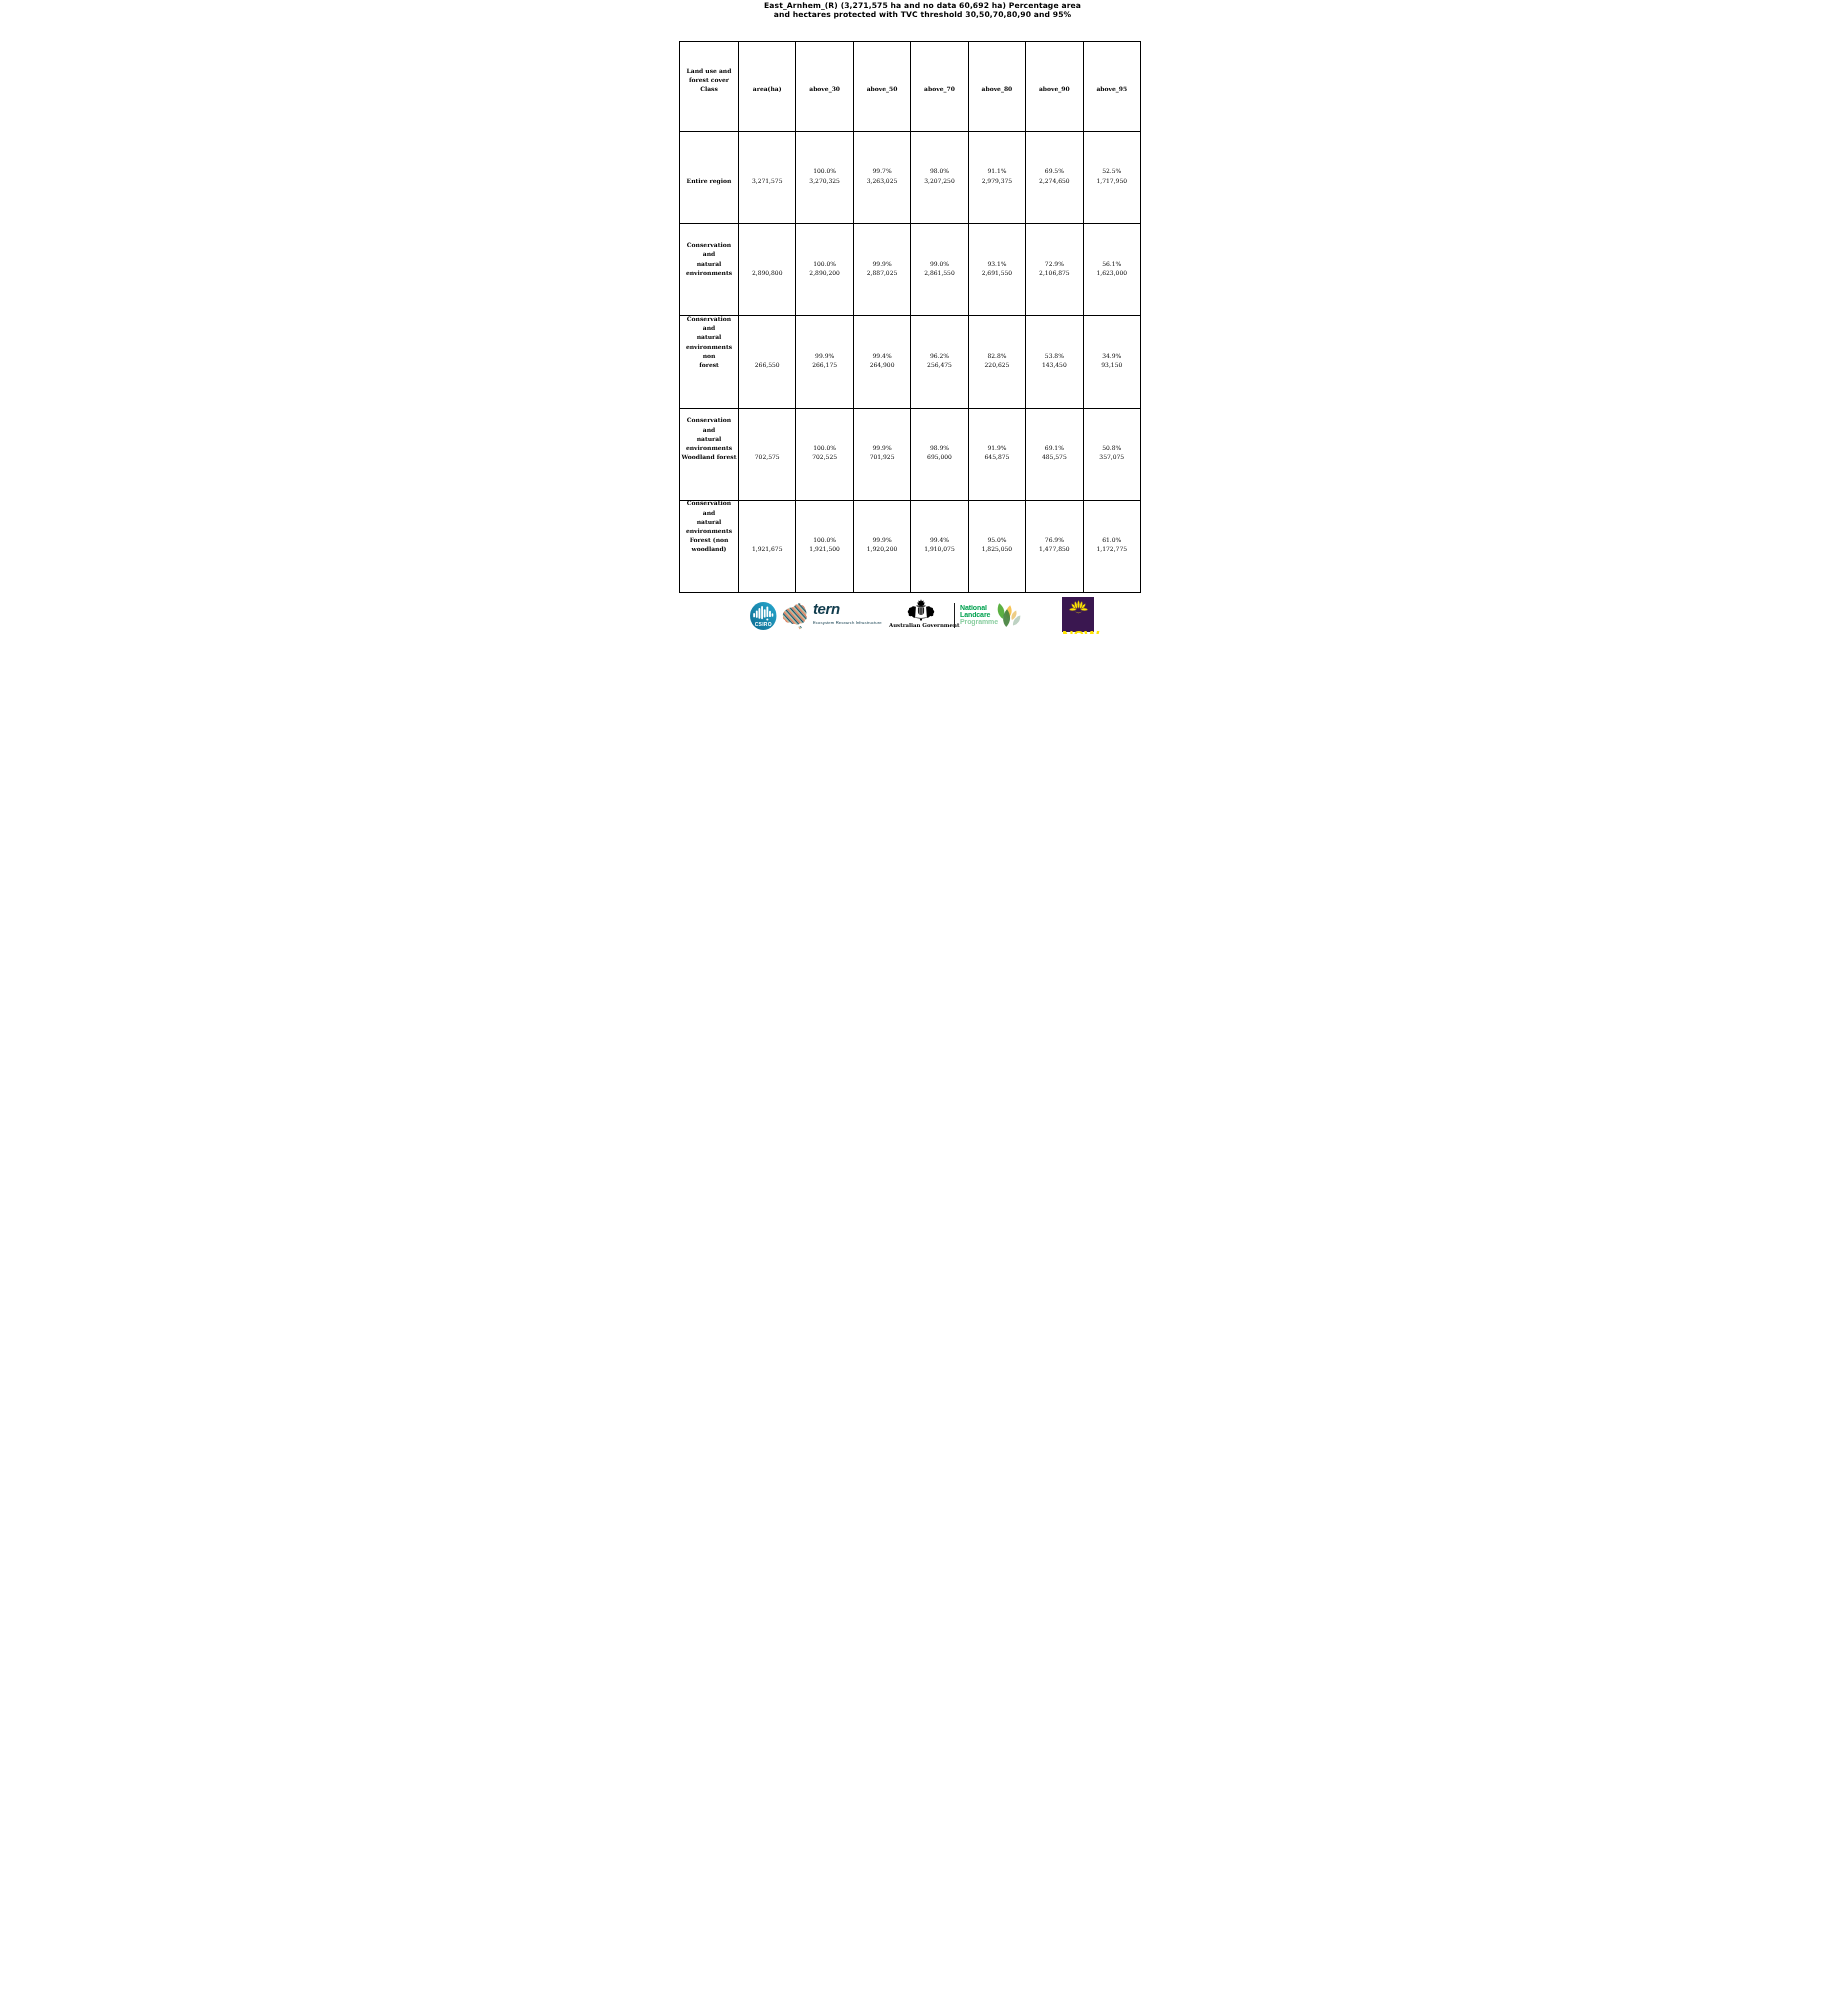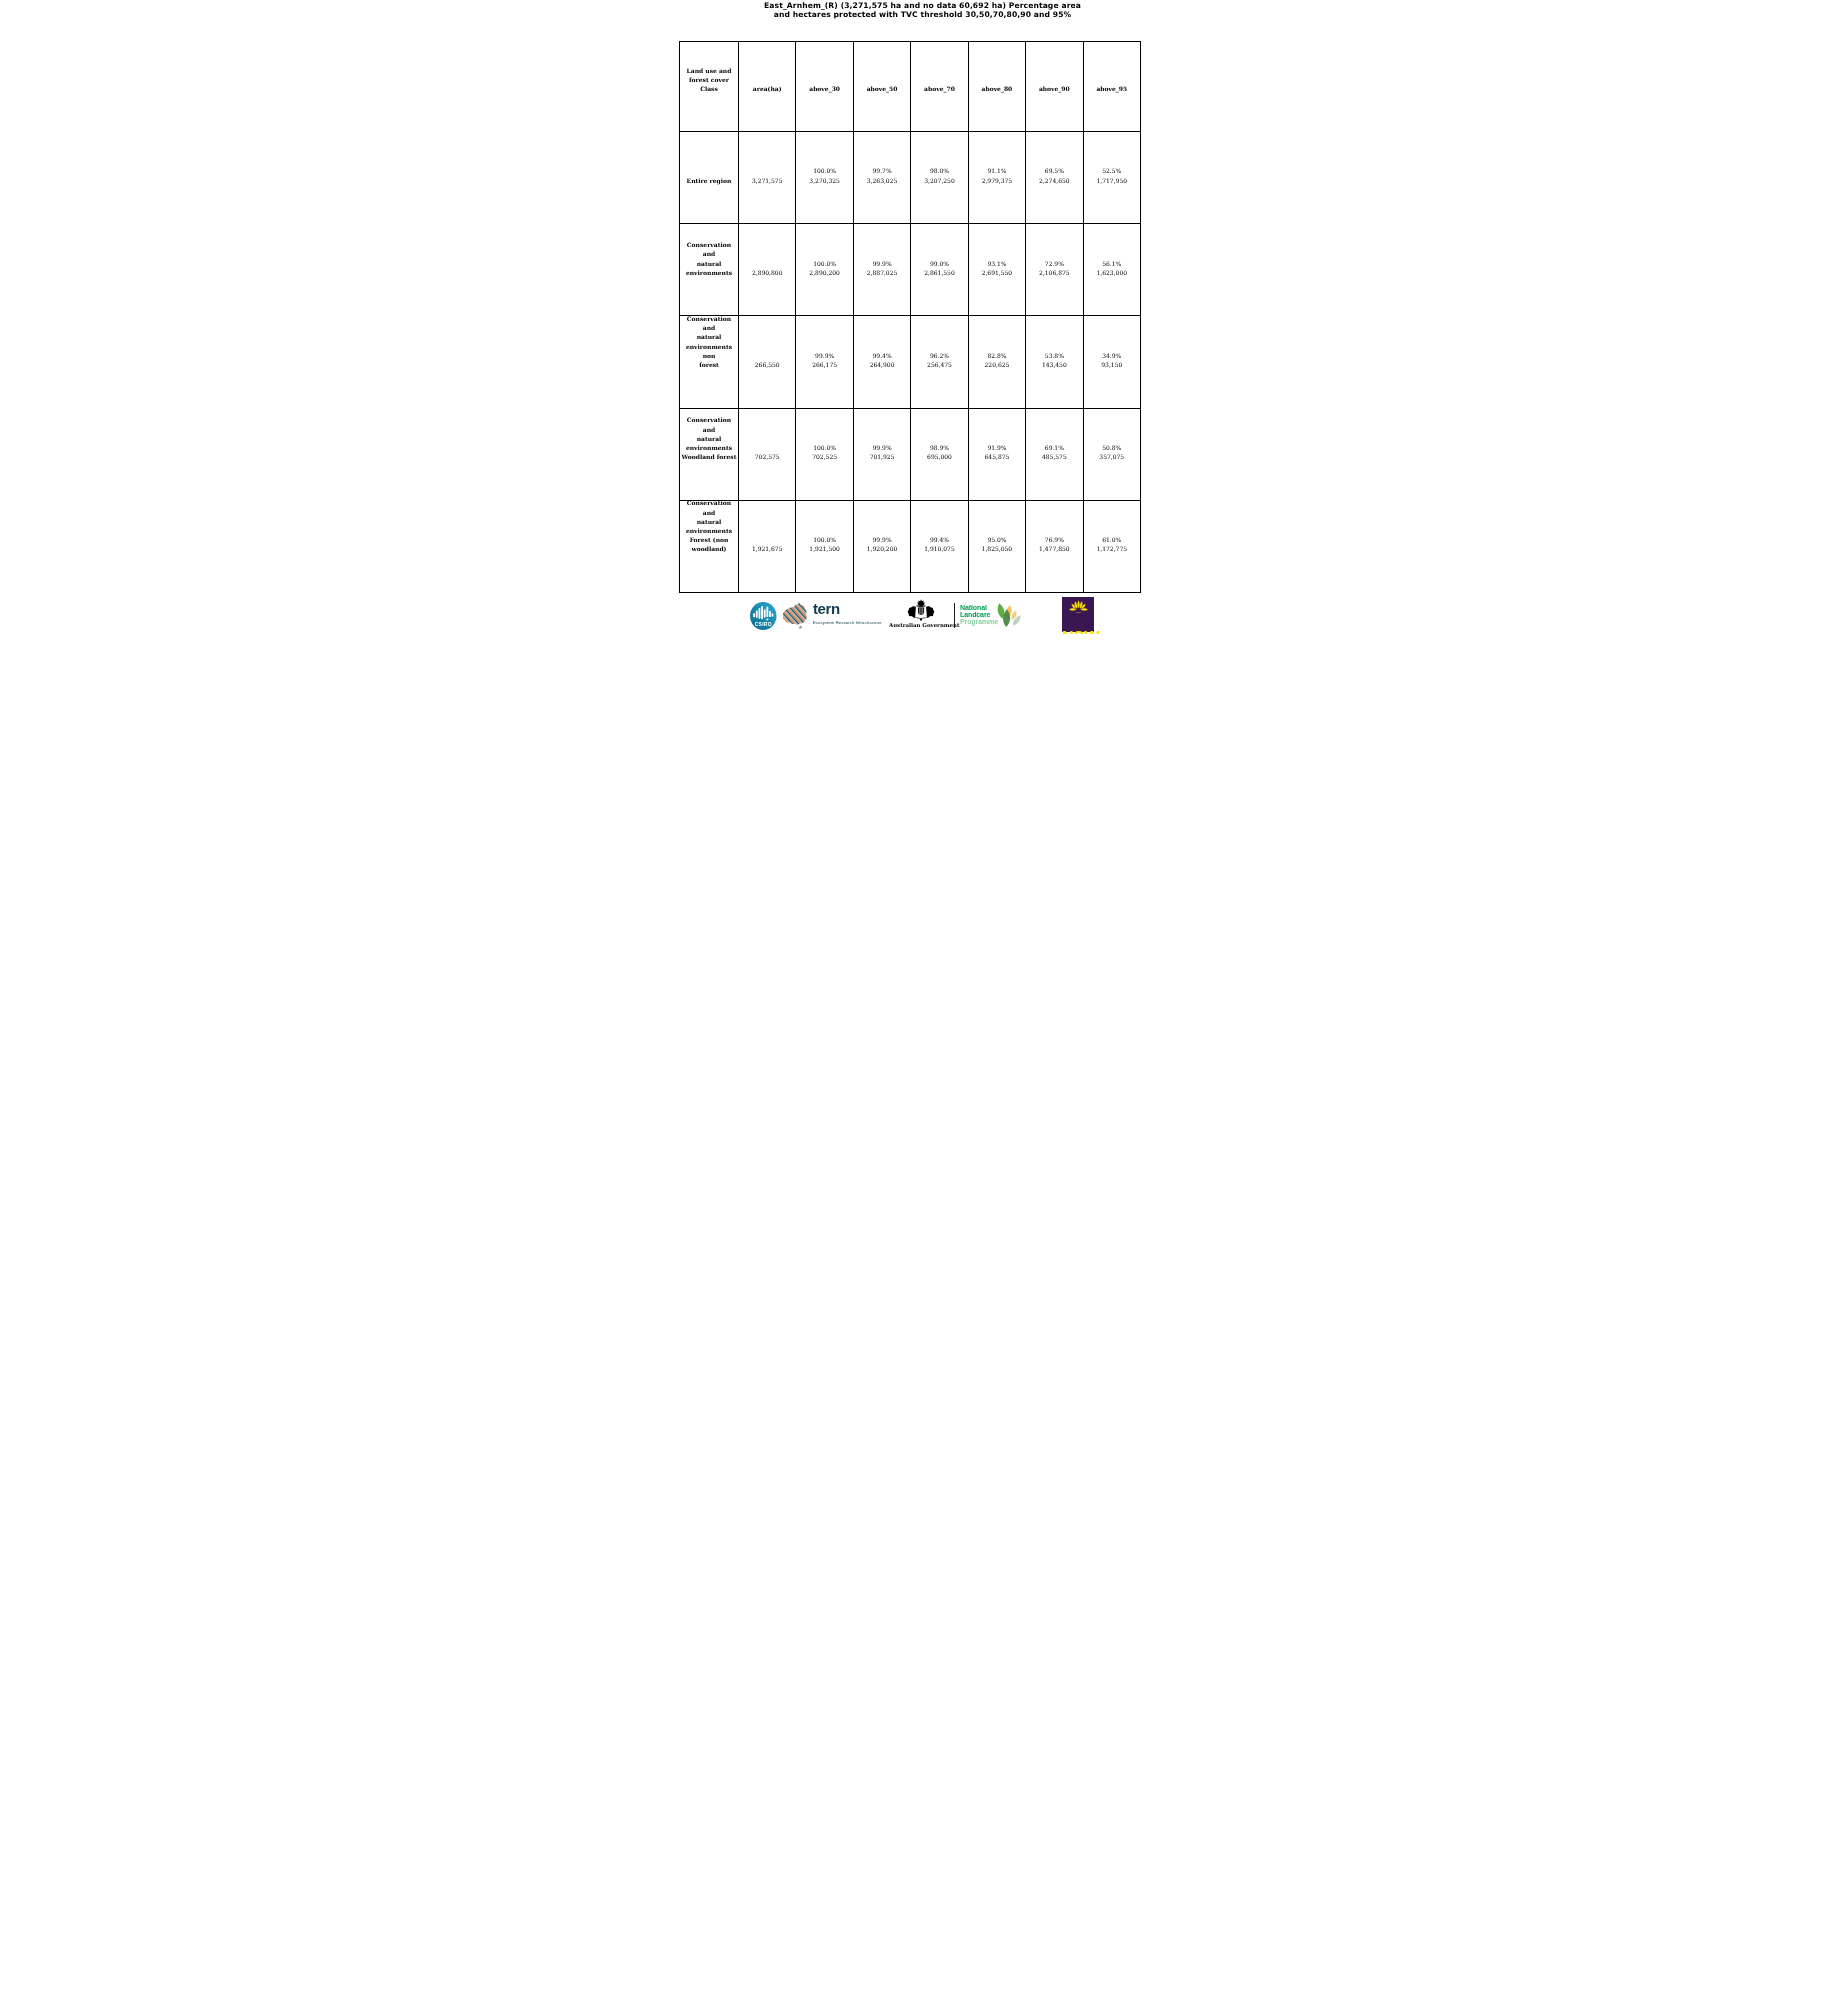--- a/index.html
+++ b/index.html
@@ -33,21 +33,21 @@
   .lbl { font-weight:bold; white-space:pre-line; }
   .hdr-t { font-weight:bold; }
   .pct, .num { font-weight:normal; }
   
   .footer { position:absolute; left:0; top:593px; width:462px; height:40px; }
   .csiro { position:absolute; left:71px; top:8.8px; width:26.5px; height:28px; }
   .ternmap { position:absolute; left:99px; top:7.6px; width:34px; height:30px; }
   .ternword {
     position:absolute; left:134px; top:8.8px;
     font-family:"Liberation Sans","DejaVu Sans",sans-serif; font-weight:bold;
-    font-size:15px; letter-spacing:-0.4px; color:#113c4d; line-height:14.4px;
+    font-size:15px; letter-spacing:-0.4px; color:#113c4d; line-height:14.4px;font-style:italic;
   }
   .terntag {
     position:absolute; left:134px; top:27px;
     font-family:"Liberation Sans","DejaVu Sans",sans-serif;
     font-size:4.2px; color:#113c4d; letter-spacing:0.1px;
   }
   .ausgov { position:absolute; left:210px; top:5.6px; width:64px; height:32px; text-align:center; }
   .ausgov svg { display:block; margin:0 auto; }
   .ausgov-label {
     margin-top:0.8px; font-family:"DejaVu Serif","Liberation Serif",serif;

